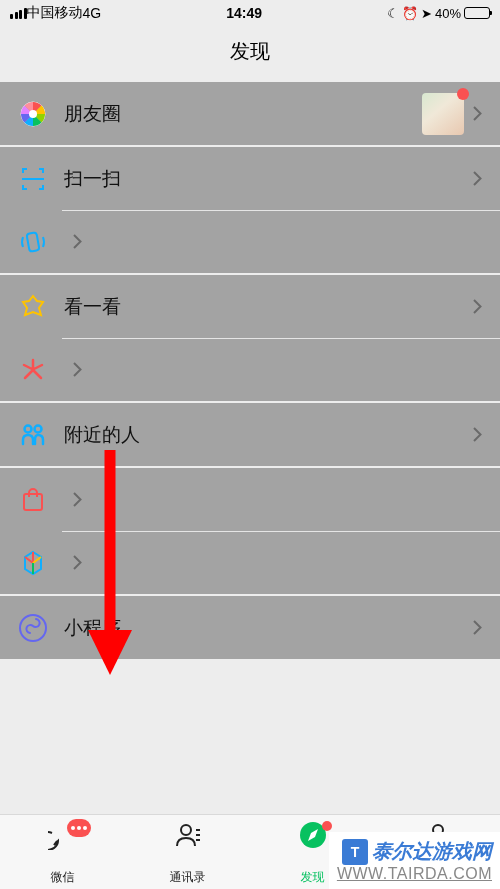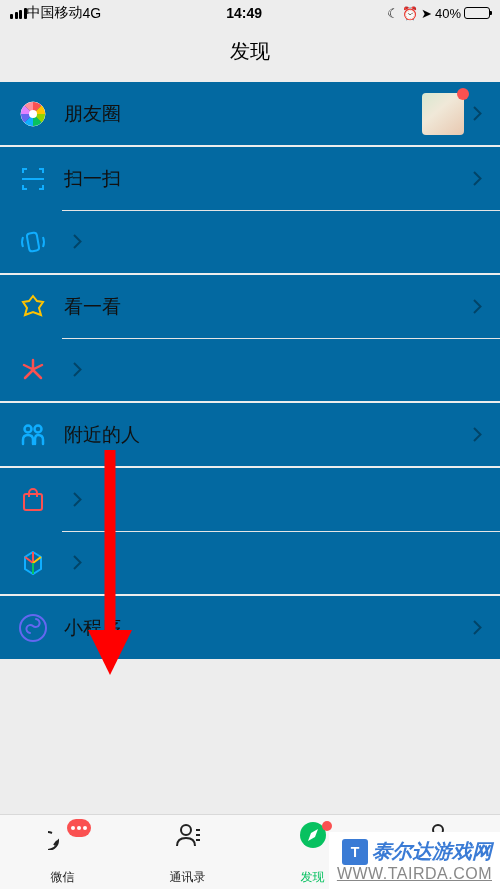--- a/index.html
+++ b/index.html
@@ -38,21 +38,21 @@
     
     .list { display: flex; flex-direction: column; }
     .group { margin-top: 2px; background: #fff; }
     .group:first-child { margin-top: 6px; }
     
     .row {
       height: 63px;
       display: flex;
       align-items: center;
       padding: 0 18px;
-      background: #0369a1;
+      background: #a3a3a3;
       position: relative;
     }
     .row + .row::before {
       content: "";
       position: absolute;
       left: 62px; right: 0; top: 0;
       height: 1px;
       background: #e5e5e5;
     }
     

